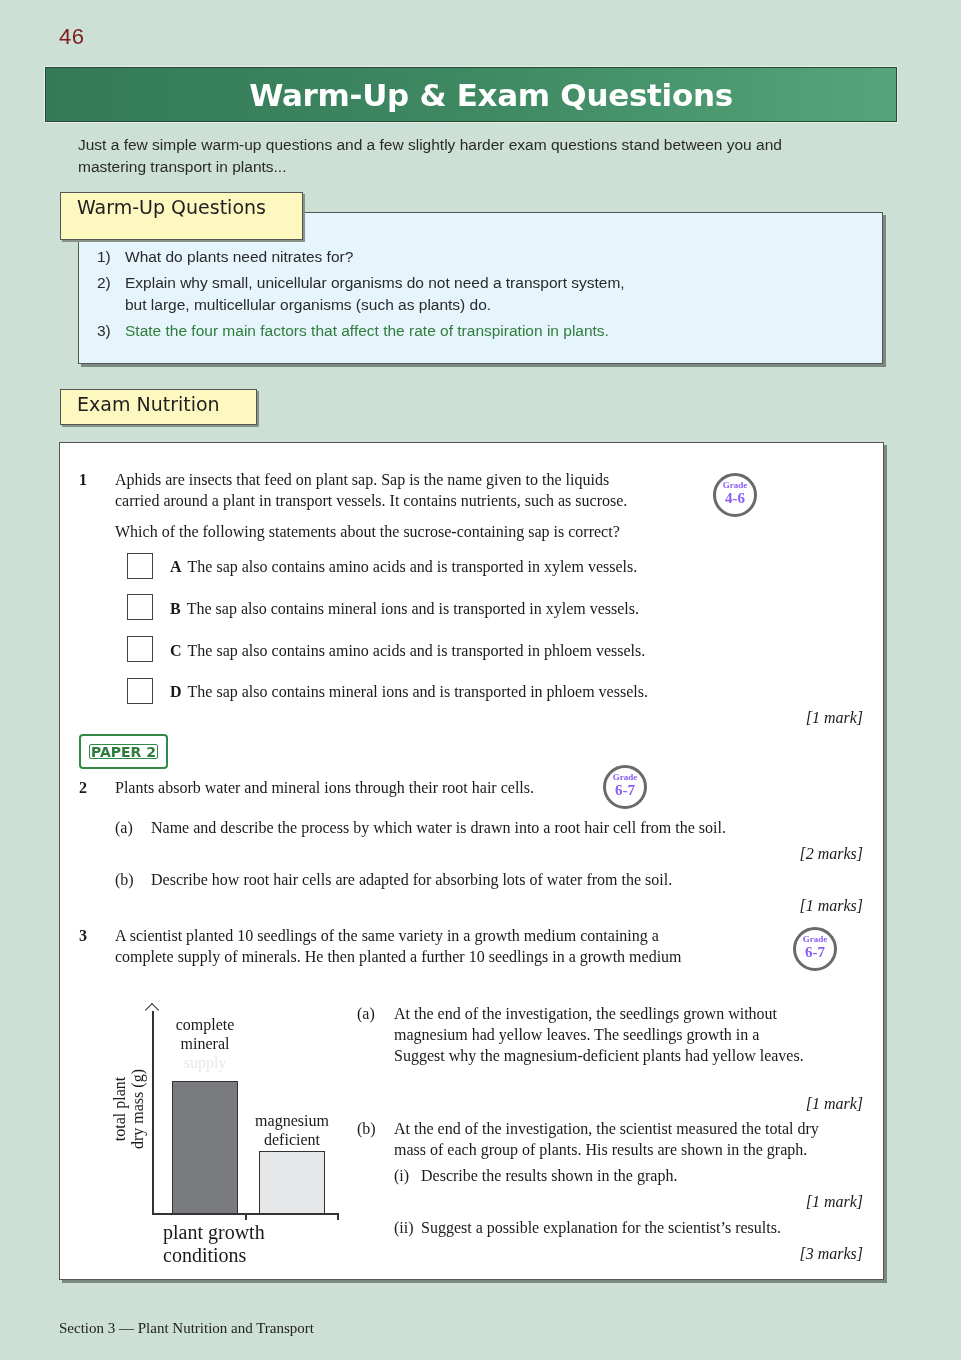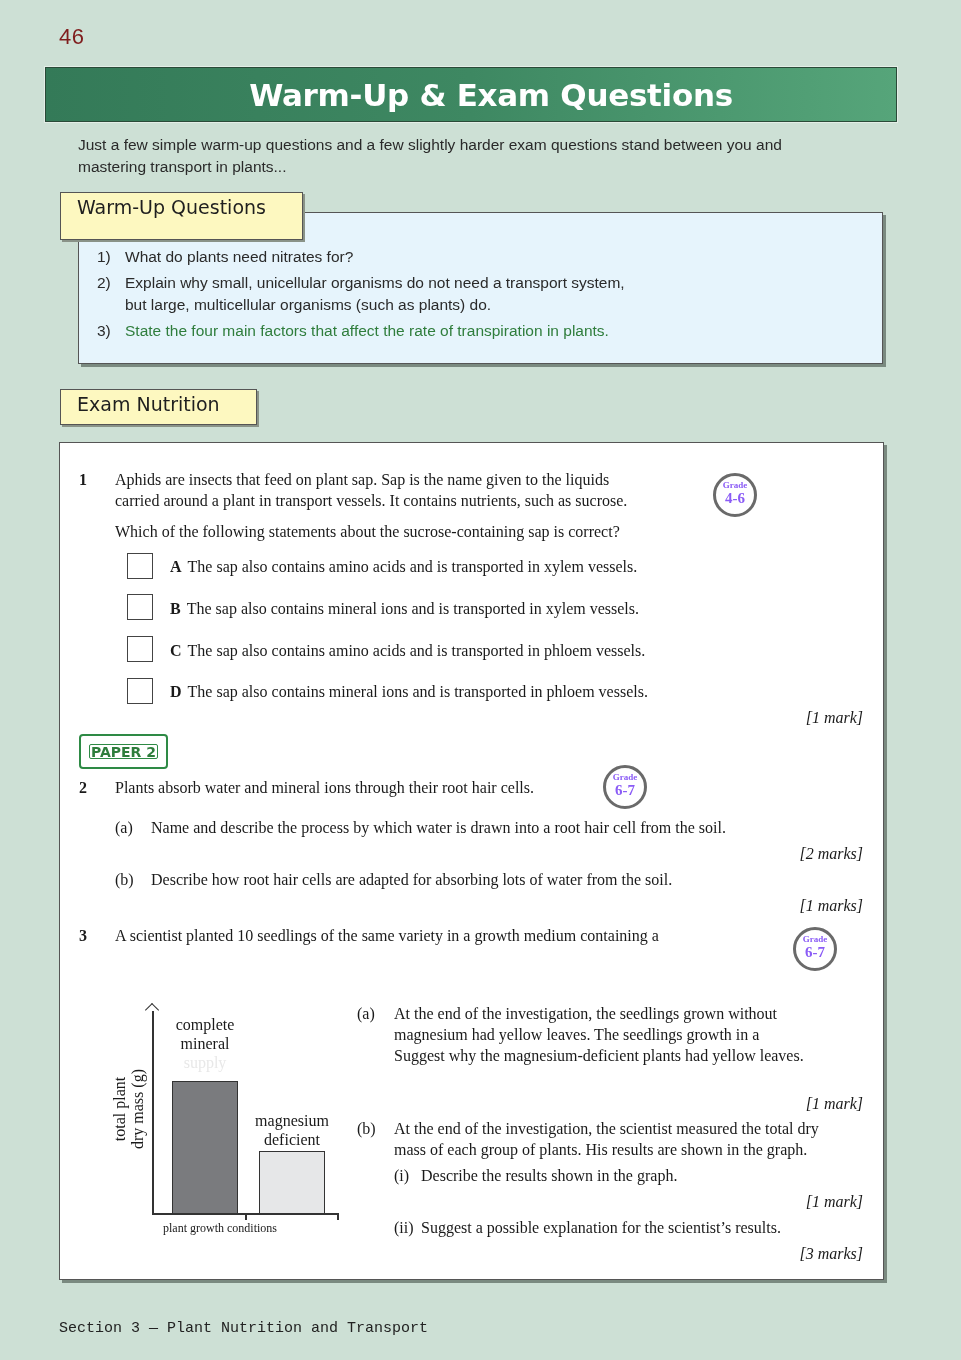--- a/index.html
+++ b/index.html
@@ -73,23 +73,23 @@
   .graph { position: absolute; left: 45px; top: 558px; width: 240px; height: 245px; }
   .y-axis { position: absolute; left: 47px; top: 10px; width: 1.5px; height: 203px; background: #333; }
   .y-arrow { position: absolute; left: 42px; top: 4px; width: 10px; height: 10px; border-left: 1.5px solid #333; border-top: 1.5px solid #333; transform: rotate(45deg); transform-origin: center; }
   .x-axis { position: absolute; left: 47px; top: 212px; width: 186px; height: 1.5px; background: #333; }
   .x-tick { position: absolute; width: 1.5px; height: 7px; background: #333; top: 212px; }
   .bar { position: absolute; border: 1.5px solid #333; }
   .bar1 { left: 67px; top: 80px; width: 66px; height: 133px; background: #7a7b7e; }
   .bar2 { left: 154px; top: 150px; width: 66px; height: 63px; background: #e6e7e8; }
   .bar-label { position: absolute; text-align: center; font-family: "Liberation Serif", serif; font-size: 16px; line-height: 19px; }
   .y-label { position: absolute; left: -36px; top: 90px; width: 120px; transform: rotate(-90deg); transform-origin: center; text-align: center; font-family: "Liberation Serif", serif; font-size: 16px; line-height: 18px; }
-  .x-label { position: absolute; left: 58px; top: 220px; font-family: "Liberation Serif", serif; font-size: 12px; }
-
-  .footer { position: absolute; left: 59px; top: 1320px; font-size: 15px; font-family: Liberation Mono, monospace; color: #222; }
+  .x-label { position: absolute; left: 58px; top: 220px; font-family: "Liberation Serif", serif; font-size: 20px; }
+
+  .footer { position: absolute; left: 59px; top: 1320px; font-size: 15px; font-family: Liberation Serif, serif; color: #222; }
 </style>
 </head>
 <body>
 
 <div class="page-number">46</div>
 
 <div class="title-banner">
   <h1>Warm-Up &amp; Exam Questions</h1>
 </div>
 
@@ -160,20 +160,21 @@
   <div class="ex" style="left:91px; top:374px;">Name and describe the process by which water is drawn into a root hair cell from the soil.</div>
   <div class="ex mark" style="top:400px;">[2 marks]</div>
 
   <div class="ex" style="left:55px; top:426px;">(b)</div>
   <div class="ex" style="left:91px; top:426px;">Describe how root hair cells are adapted for absorbing lots of water from the soil.</div>
   <div class="ex mark" style="top:452px;">[1 marks]</div>
 
   <div class="ex qnum" style="left:19px; top:482px;">3</div>
   <div class="ex" style="left:55px; top:482px;">
     <div>A scientist planted 10 seedlings of the same variety in a growth medium containing a</div>
+    <div>complete supply of minerals.  He then planted a further 10 seedlings in a growth medium</div>
   </div>
   <div class="grade-badge" style="left:733px; top:484px;">
     <span class="g1">Grade</span>
     <span class="g2">6-7</span>
   </div>
 
   <div class="graph">
     <div class="y-axis"></div>
     <div class="y-arrow"></div>
     <div class="x-axis"></div>

